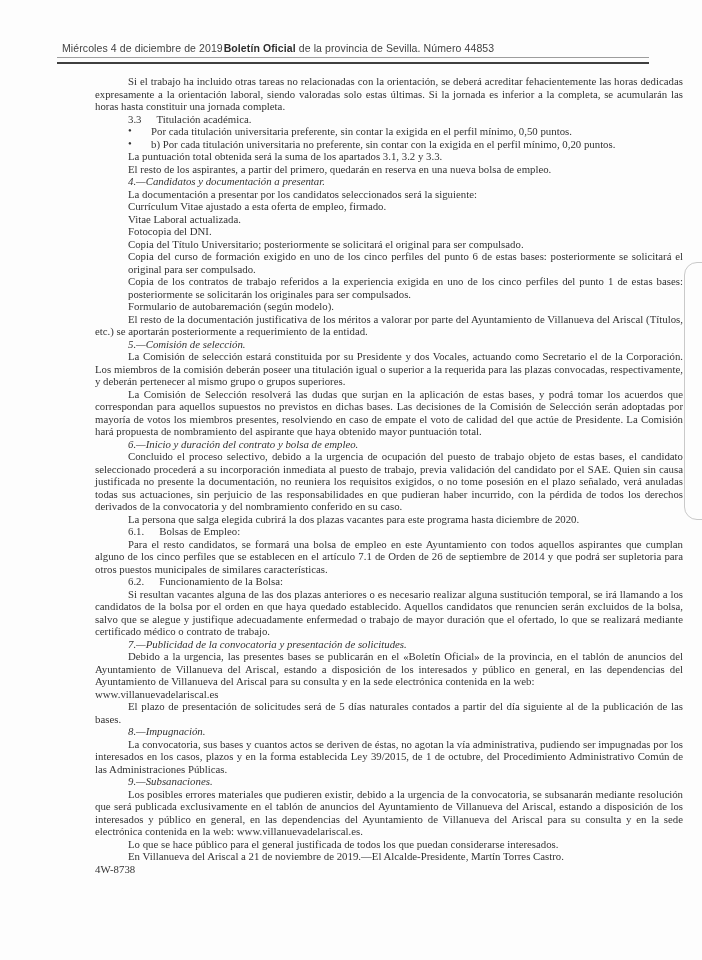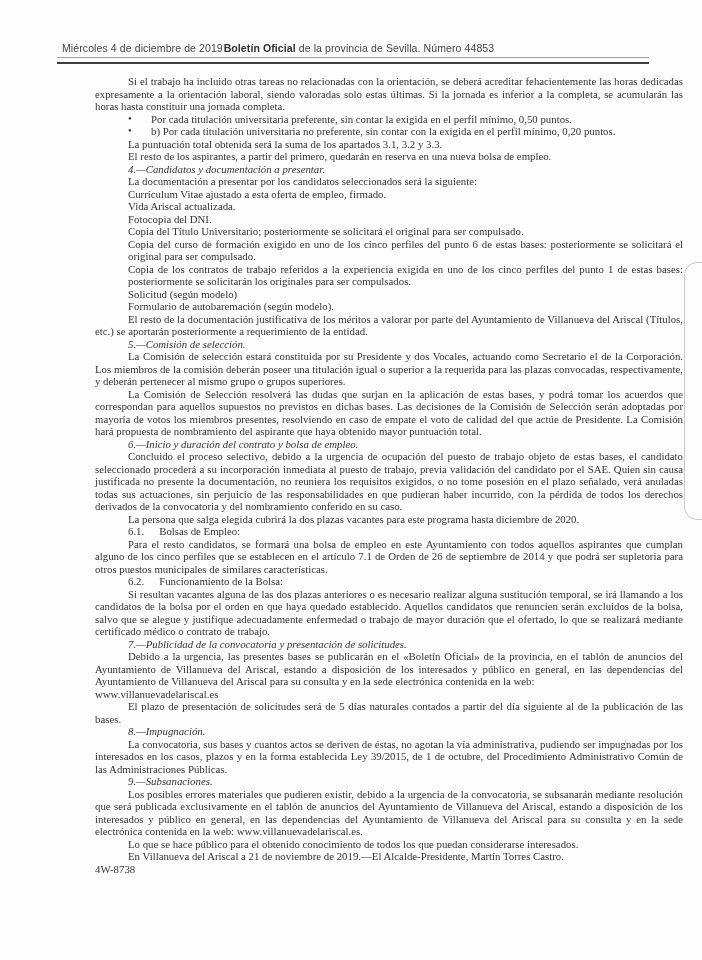--- a/index.html
+++ b/index.html
@@ -60,53 +60,53 @@
   <div class="hdr">
     <span class="h-date">Miércoles 4 de diciembre de 2019</span>
     <span class="h-title"><b>Boletín Oficial</b><span> de la provincia de Sevilla. Número 448</span></span>
     <span class="h-num">53</span>
   </div>
 
   <div class="rule"></div>
 
   <main class="doc">
       <div class="p">Si el trabajo ha incluido otras tareas no relacionadas con la orientación, se deberá acreditar fehacientemente las horas dedicadas expresamente a la orientación laboral, siendo valoradas solo estas últimas. Si la jornada es inferior a la completa, se acumularán las horas hasta constituir una jornada completa.</div>
+      <div class="num"><span class="nn">3.3</span>Titulación académica.</div>
       <div class="bullet"><span class="bm">•</span>Por cada titulación universitaria preferente, sin contar la exigida en el perfil mínimo, 0,50 puntos.</div>
       <div class="bullet"><span class="bm">•</span>b) Por cada titulación universitaria no preferente, sin contar con la exigida en el perfil mínimo, 0,20 puntos.</div>
       <div class="p">La puntuación total obtenida será la suma de los apartados 3.1, 3.2 y 3.3.</div>
       <div class="p">El resto de los aspirantes, a partir del primero, quedarán en reserva en una nueva bolsa de empleo.</div>
       <div class="heading"><span class="n">4.—</span>Candidatos y documentación a presentar.</div>
       <div class="p">La documentación a presentar por los candidatos seleccionados será la siguiente:</div>
       <div class="item">Currículum Vitae ajustado a esta oferta de empleo, firmado.</div>
-      <div class="item">Vida Ariscal actualizada.</div>
+      <div class="item">Vitae Laboral actualizada.</div>
       <div class="item">Fotocopia del DNI.</div>
       <div class="item">Copia del Título Universitario; posteriormente se solicitará el original para ser compulsado.</div>
       <div class="item">Copia del curso de formación exigido en uno de los cinco perfiles del punto 6 de estas bases: posteriormente se solicitará el original para ser compulsado.</div>
       <div class="item">Copia de los contratos de trabajo referidos a la experiencia exigida en uno de los cinco perfiles del punto 1 de estas bases: posteriormente se solicitarán los originales para ser compulsados.</div>
-      <div class="item">Solicitud (según modelo)</div>
       <div class="item">Formulario de autobaremación (según modelo).</div>
       <div class="p">El resto de la documentación justificativa de los méritos a valorar por parte del Ayuntamiento de Villanueva del Ariscal (Títulos, etc.) se aportarán posteriormente a requerimiento de la entidad.</div>
       <div class="heading"><span class="n">5.—</span>Comisión de selección.</div>
       <div class="p">La Comisión de selección estará constituida por su Presidente y dos Vocales, actuando como Secretario el de la Corporación. Los miembros de la comisión deberán poseer una titulación igual o superior a la requerida para las plazas convocadas, respectivamente, y deberán pertenecer al mismo grupo o grupos superiores.</div>
       <div class="p">La Comisión de Selección resolverá las dudas que surjan en la aplicación de estas bases, y podrá tomar los acuerdos que correspondan para aquellos supuestos no previstos en dichas bases. Las decisiones de la Comisión de Selección serán adoptadas por mayoría de votos los miembros presentes, resolviendo en caso de empate el voto de calidad del que actúe de Presidente. La Comisión hará propuesta de nombramiento del aspirante que haya obtenido mayor puntuación total.</div>
       <div class="heading"><span class="n">6.—</span>Inicio y duración del contrato y bolsa de empleo.</div>
       <div class="p">Concluido el proceso selectivo, debido a la urgencia de ocupación del puesto de trabajo objeto de estas bases, el candidato seleccionado procederá a su incorporación inmediata al puesto de trabajo, previa validación del candidato por el SAE. Quien sin causa justificada no presente la documentación, no reuniera los requisitos exigidos, o no tome posesión en el plazo señalado, verá anuladas todas sus actuaciones, sin perjuicio de las responsabilidades en que pudieran haber incurrido, con la pérdida de todos los derechos derivados de la convocatoria y del nombramiento conferido en su caso.</div>
       <div class="p">La persona que salga elegida cubrirá la dos plazas vacantes para este programa hasta diciembre de 2020.</div>
       <div class="num"><span class="nn">6.1.</span>Bolsas de Empleo:</div>
       <div class="p">Para el resto candidatos, se formará una bolsa de empleo en este Ayuntamiento con todos aquellos aspirantes que cumplan alguno de los cinco perfiles que se establecen en el artículo 7.1 de Orden de 26 de septiembre de 2014 y que podrá ser supletoria para otros puestos municipales de similares características.</div>
       <div class="num"><span class="nn">6.2.</span>Funcionamiento de la Bolsa:</div>
       <div class="p">Si resultan vacantes alguna de las dos plazas anteriores o es necesario realizar alguna sustitución temporal, se irá llamando a los candidatos de la bolsa por el orden en que haya quedado establecido. Aquellos candidatos que renuncien serán excluidos de la bolsa, salvo que se alegue y justifique adecuadamente enfermedad o trabajo de mayor duración que el ofertado, lo que se realizará mediante certificado médico o contrato de trabajo.</div>
       <div class="heading"><span class="n">7.—</span>Publicidad de la convocatoria y presentación de solicitudes.</div>
       <div class="p">Debido a la urgencia, las presentes bases se publicarán en el «Boletín Oficial» de la provincia, en el tablón de anuncios del Ayuntamiento de Villanueva del Ariscal, estando a disposición de los interesados y público en general, en las dependencias del Ayuntamiento de Villanueva del Ariscal para su consulta y en la sede electrónica contenida en la web:</div>
       <div class="center">www.villanuevadelariscal.es</div>
       <div class="p">El plazo de presentación de solicitudes será de 5 días naturales contados a partir del día siguiente al de la publicación de las bases.</div>
       <div class="heading"><span class="n">8.—</span>Impugnación.</div>
       <div class="p">La convocatoria, sus bases y cuantos actos se deriven de éstas, no agotan la vía administrativa, pudiendo ser impugnadas por los interesados en los casos, plazos y en la forma establecida Ley 39/2015, de 1 de octubre, del Procedimiento Administrativo Común de las Administraciones Públicas.</div>
       <div class="heading"><span class="n">9.—</span>Subsanaciones.</div>
       <div class="p">Los posibles errores materiales que pudieren existir, debido a la urgencia de la convocatoria, se subsanarán mediante resolución que será publicada exclusivamente en el tablón de anuncios del Ayuntamiento de Villanueva del Ariscal, estando a disposición de los interesados y público en general, en las dependencias del Ayuntamiento de Villanueva del Ariscal para su consulta y en la sede electrónica contenida en la web: www.villanuevadelariscal.es.</div>
-      <div class="p">Lo que se hace público para el obtenido conocimiento de todos los que puedan considerarse interesados.</div>
+      <div class="p">Lo que se hace público para el general justificada de todos los que puedan considerarse interesados.</div>
       <div class="p">En Villanueva del Ariscal a 21 de noviembre de 2019.—El Alcalde-Presidente, Martín Torres Castro.</div>
       <div class="right">4W-8738</div>
     </main>
 
   <div class="edge-pill"></div>
 
 </div>
 
 </body></html>

